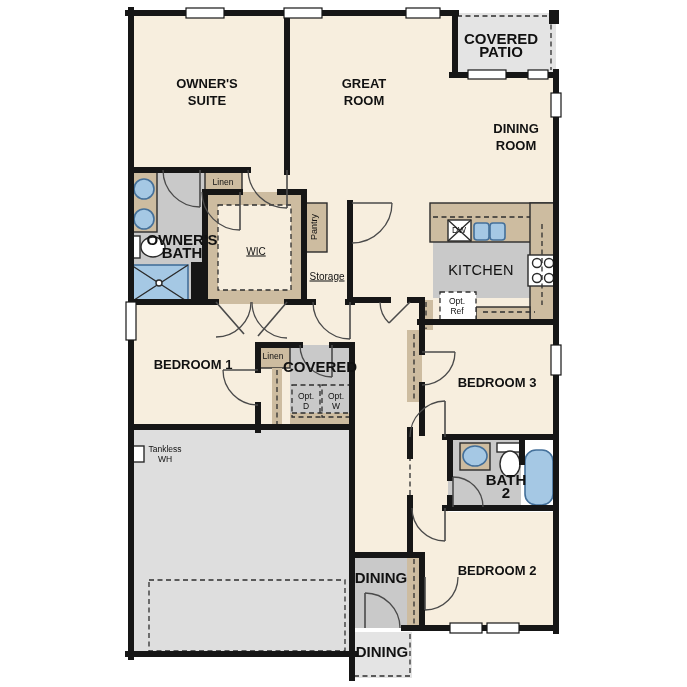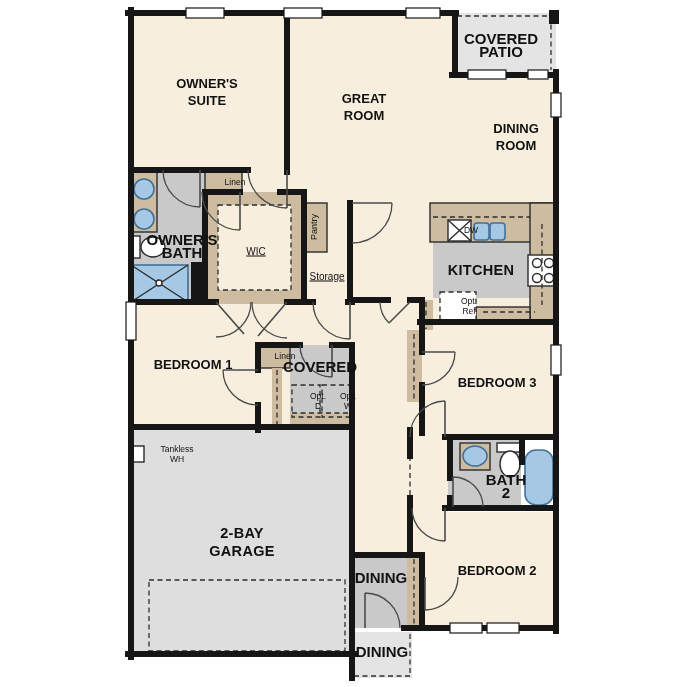--- a/index.html
+++ b/index.html
@@ -18,25 +18,25 @@
   .fg{fill:var(--room-gray,#c9c9c9);}
   .fga{fill:var(--garage-gray,#dedede);}
   .fp{fill:var(--patio-gray,#e4e4e4);}
   .ft{fill:var(--cabinet-tan,#cdbca0);}
   .fb{fill:var(--fixture-blue,#a5c8e4);stroke:var(--fixture-blue-dark,#44709a);stroke-width:1.6;}
   .fw{fill:#fff;}
   
   .lbl{position:absolute;transform:translate(-50%,-50%);white-space:pre-line;text-align:center;
        color:#111;line-height:1.3;}
   .b13{font-size:13px;font-weight:bold;line-height:17px;}
-  .b14{font-size:14.5px;font-weight:bold;line-height:18px;letter-spacing:.3px;}
+  .b14{font-size:14.5px;font-weight:normal;line-height:18px;letter-spacing:.3px;}
   .b11{font-size:15px;font-weight:bold;line-height:13px;}
   .n10{font-size:10px;text-decoration:underline;}
   .n9{font-size:9px;}
-  .n8{font-size:8.5px;line-height:10px;padding-left:24px;}
+  .n8{font-size:8.5px;line-height:10px;}
   .rot{transform:translate(-50%,-50%) rotate(-90deg);}
 </style>
 </head>
 <body>
 
 <div class="plan">
 <svg width="687" height="687" viewBox="0 0 687 687">
 
   <g>
     <rect class="fc" x="131" y="13" width="156" height="159"></rect>
@@ -176,21 +176,21 @@
     <path class="arc" d="M412,508 A33,33 0 0 0 445,541"></path>
     <path class="leaf" d="M425,577 V610"></path>
     <path class="arc" d="M425,610 A33,33 0 0 0 458,577"></path>
     <path class="leaf" d="M365,628 V593"></path>
     <path class="arc" d="M365,593 A35,35 0 0 1 400,628"></path>
   </g>
 </svg>
 
   <div class="lbl b13" style="left:207px;top:92px">OWNER'S
 SUITE</div>
-  <div class="lbl b13" style="left:364px;top:107px">GREAT
+  <div class="lbl b13" style="left:364px;top:92px">GREAT
 ROOM</div>
   <div class="lbl b11" style="left:501px;top:45px">COVERED
 PATIO</div>
   <div class="lbl b13" style="left:516px;top:137px">DINING
 ROOM</div>
   <div class="lbl b11" style="left:182px;top:246px">OWNER'S
 BATH</div>
   <div class="lbl n8" style="left:223px;top:182px">Linen</div>
   <div class="lbl n10" style="left:256px;top:251px">WIC</div>
   <div class="lbl n9 rot" style="left:315px;top:227px">Pantry</div>
@@ -201,21 +201,19 @@
 Ref</div>
   <div class="lbl b13" style="left:193px;top:364px">BEDROOM 1</div>
   <div class="lbl n8" style="left:273px;top:356px">Linen</div>
   <div class="lbl b11" style="left:320px;top:366px">COVERED</div>
   <div class="lbl n8" style="left:306px;top:401px">Opt.
 D</div>
   <div class="lbl n8" style="left:336px;top:401px">Opt.
 W</div>
   <div class="lbl n8" style="left:165px;top:454px">Tankless
 WH</div>
-  <div class="lbl b14" style="left:242px;top:542px">2-BAY
-GARAGE</div>
   <div class="lbl b13" style="left:497px;top:382px">BEDROOM 3</div>
   <div class="lbl b11" style="left:506px;top:486px">BATH
 2</div>
   <div class="lbl b13" style="left:497px;top:570px">BEDROOM 2</div>
   <div class="lbl b11" style="left:381px;top:577px">DINING</div>
   <div class="lbl b11" style="left:382px;top:651px">DINING</div>
 </div>
 
 </body></html>

